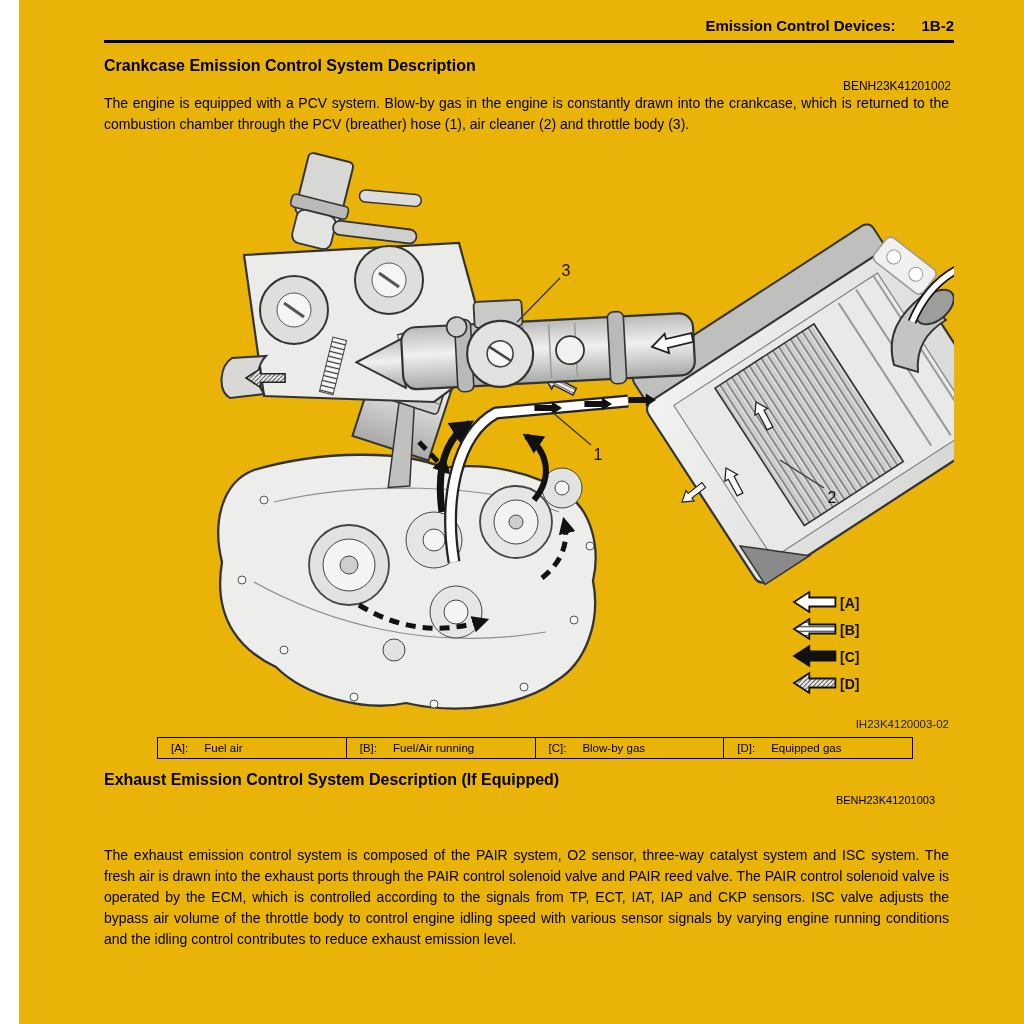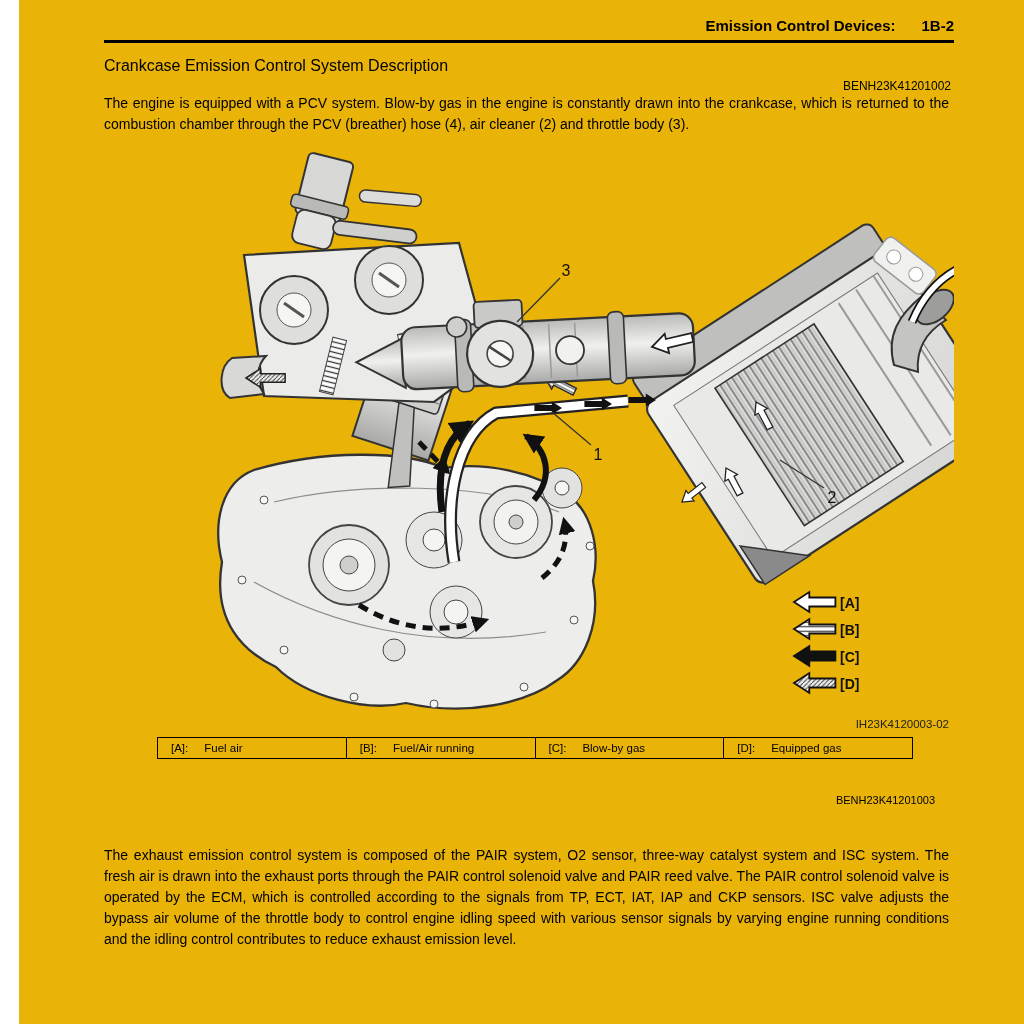--- a/index.html
+++ b/index.html
@@ -1,21 +1,21 @@
 <!DOCTYPE html>
 <html><head>
 <meta charset="utf-8">
 <style>
   html,body{margin:0;padding:0;background:#ffffff;}
   #page{position:relative;width:1024px;height:1024px;background:#eab308;overflow:hidden;
         font-family:"Liberation Sans", sans-serif;color:#000;margin-left:19px;}
   .hdr{position:absolute;top:17px;right:89px;font-size:15px;font-weight:bold;white-space:nowrap;}
   .hdr .pg{margin-left:26px;}
   .rule{position:absolute;top:40px;left:85px;width:850px;height:3px;background:#000;}
-  .h1a{position:absolute;top:57px;left:85px;font-size:16px;font-weight:normal;}
+  .h1a{position:absolute;top:57px;left:85px;font-size:16px;font-weight:bold;}
   .h1b{position:absolute;top:771px;left:85px;font-size:16px;font-weight:bold;}
   .code1{position:absolute;top:79px;right:92px;font-size:12px;}
   .code2{position:absolute;top:794px;right:108px;font-size:11px;}
   .para{position:absolute;left:85px;width:845px;font-size:14px;line-height:21px;text-align:justify;}
   .p1{top:93px;}
   .p2{top:845px;}
   .figwrap{position:absolute;top:150px;left:85px;width:850px;height:585px;}
   .legtable{position:absolute;top:737px;left:138px;width:756px;display:flex;
             border:1px solid #000;box-sizing:border-box;font-size:11.5px;}
   .legtable .cell{flex:1 1 0;border-right:1px solid #000;padding:3px 4px 3px 13px;
@@ -29,21 +29,21 @@
 
 <div id="page">
 
   <div class="hdr">
     <span>Emission Control Devices:</span><span class="pg">1B-2</span>
   </div>
   <div class="rule"></div>
 
   <div class="h1a">Crankcase Emission Control System Description</div>
   <div class="code1">BENH23K41201002</div>
-  <div class="para p1">The engine is equipped with a PCV system. Blow-by gas in the engine is constantly drawn into the crankcase, which is returned to the combustion chamber through the PCV (breather) hose (4), air cleaner (2) and throttle body (3).</div>
+  <div class="para p1">The engine is equipped with a PCV system. Blow-by gas in the engine is constantly drawn into the crankcase, which is returned to the combustion chamber through the PCV (breather) hose (1), air cleaner (2) and throttle body (3).</div>
 
   <div class="figwrap">
   <svg width="850" height="585" viewBox="0 0 850 585">
     <defs>
       <path id="ba" d="M0,0 L17,-11 L17,-5 L46,-5 L46,5 L17,5 L17,11 Z"></path>
       <pattern id="stripesH" width="5" height="5" patternUnits="userSpaceOnUse">
         <rect width="5" height="5" fill="#ffffff"></rect>
             <path d="M0,2.5 H5" stroke="#333" stroke-width="1.3"></path>
       </pattern>
       <pattern id="hatchD" width="5" height="5" patternUnits="userSpaceOnUse">
@@ -234,16 +234,17 @@
     <div class="cell">
       <span>[C]:</span>
       <span class="val">Blow-by gas</span>
     </div>
     <div class="cell">
       <span>[D]:</span>
       <span class="val">Equipped gas</span>
     </div>
   </div>
 
+  <div class="h1b">Exhaust Emission Control System Description (If Equipped)</div>
   <div class="code2">BENH23K41201003</div>
   <div class="para p2">The exhaust emission control system is composed of the PAIR system, O2 sensor, three-way catalyst system and ISC system. The fresh air is drawn into the exhaust ports through the PAIR control solenoid valve and PAIR reed valve. The PAIR control solenoid valve is operated by the ECM, which is controlled according to the signals from TP, ECT, IAT, IAP and CKP sensors. ISC valve adjusts the bypass air volume of the throttle body to control engine idling speed with various sensor signals by varying engine running conditions and the idling control contributes to reduce exhaust emission level.</div>
 
 </div>
 
 </body></html>

